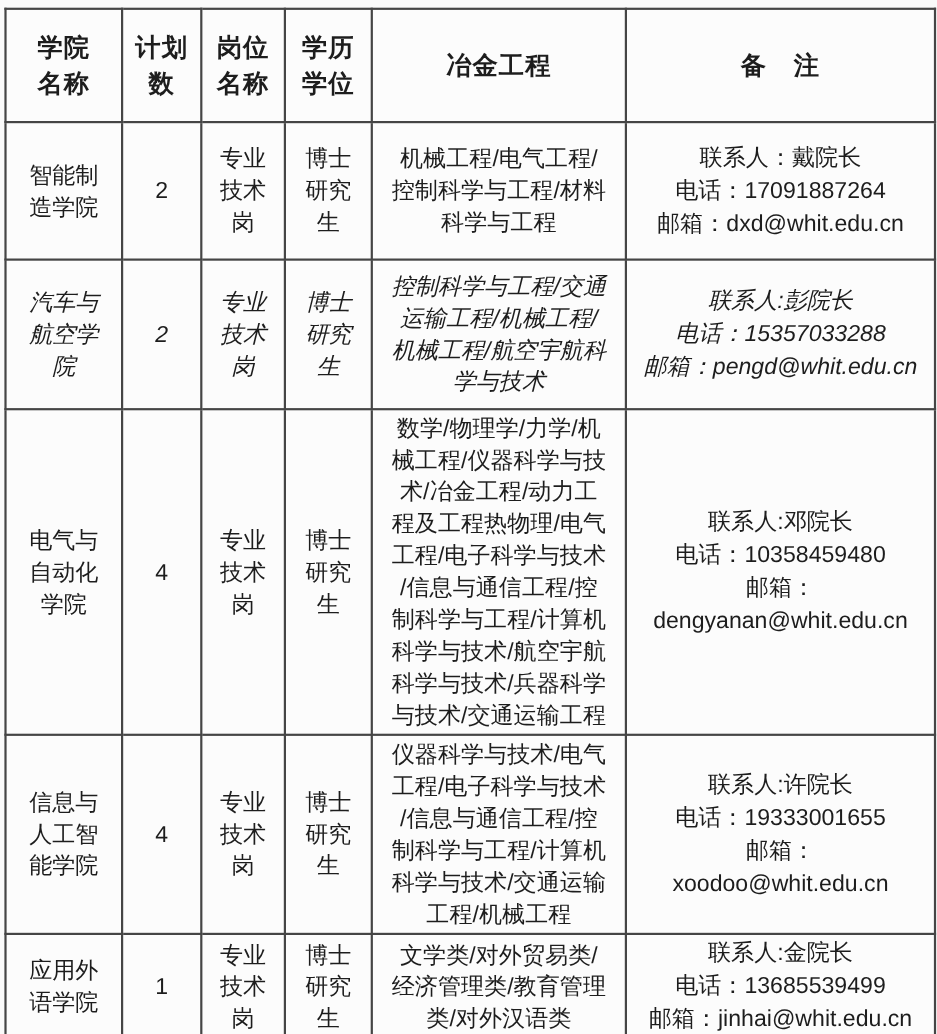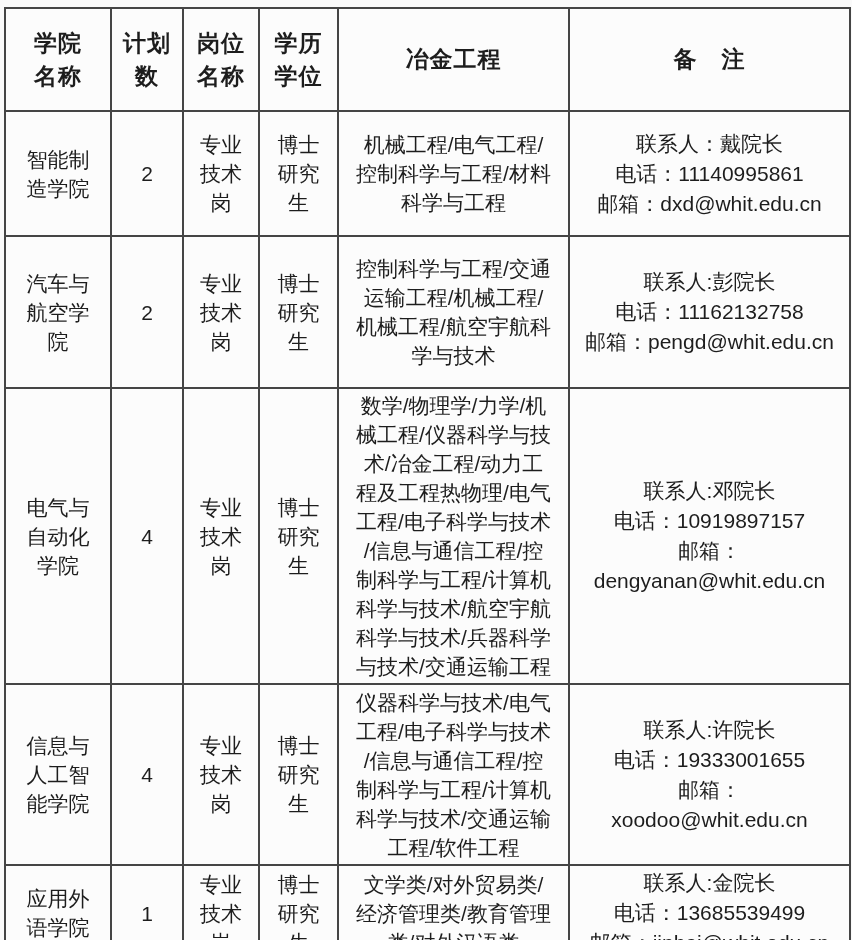--- a/index.html
+++ b/index.html
@@ -39,21 +39,21 @@
   td.majors {
     line-height: 29px;
     padding: 2px 6px;
   }
   td.remark {
     line-height: 30px;
     padding: 2px 4px;
   }
   thead tr { height: 103px; }
   tbody tr:nth-child(1) { height: 125px; }
-  tbody tr:nth-child(2) { height: 152px; }
+  tbody tr:nth-child(2) { height: 136px; font-style: italic; }
   tbody tr:nth-child(3) { height: 289px; }
   tbody tr:nth-child(4) { height: 181px; }
   tbody tr:nth-child(5) { height: 89px; }
 </style>
 </head>
 <body>
 
 <table class="recruit">
   <colgroup>
     <col style="width:106px">
@@ -85,40 +85,40 @@
       <td class="position">专业
 技术
 岗</td>
       <td class="degree">博士
 研究
 生</td>
       <td class="majors">机械工程/电气工程/
 控制科学与工程/材料
 科学与工程</td>
       <td class="remark">联系人：戴院长
-电话：11140995861
+电话：17091887264
 邮箱：dxd@whit.edu.cn</td>
     </tr>
     <tr>
       <td class="college">汽车与
 航空学
 院</td>
       <td class="plan">2</td>
       <td class="position">专业
 技术
 岗</td>
       <td class="degree">博士
 研究
 生</td>
       <td class="majors">控制科学与工程/交通
 运输工程/机械工程/
 机械工程/航空宇航科
 学与技术</td>
       <td class="remark">联系人:彭院长
-电话：11162132758
+电话：15357033288
 邮箱：pengd@whit.edu.cn</td>
     </tr>
     <tr>
       <td class="college">电气与
 自动化
 学院</td>
       <td class="plan">4</td>
       <td class="position">专业
 技术
 岗</td>
@@ -129,41 +129,41 @@
 械工程/仪器科学与技
 术/冶金工程/动力工
 程及工程热物理/电气
 工程/电子科学与技术
 /信息与通信工程/控
 制科学与工程/计算机
 科学与技术/航空宇航
 科学与技术/兵器科学
 与技术/交通运输工程</td>
       <td class="remark">联系人:邓院长
-电话：10919897157
+电话：10358459480
 邮箱：
 dengyanan@whit.edu.cn</td>
     </tr>
     <tr>
       <td class="college">信息与
 人工智
 能学院</td>
       <td class="plan">4</td>
       <td class="position">专业
 技术
 岗</td>
       <td class="degree">博士
 研究
 生</td>
       <td class="majors">仪器科学与技术/电气
 工程/电子科学与技术
 /信息与通信工程/控
 制科学与工程/计算机
 科学与技术/交通运输
-工程/软件工程</td>
+工程/机械工程</td>
       <td class="remark">联系人:许院长
 电话：19333001655
 邮箱：
 xoodoo@whit.edu.cn</td>
     </tr>
     <tr>
       <td class="college">应用外
 语学院</td>
       <td class="plan">1</td>
       <td class="position">专业

